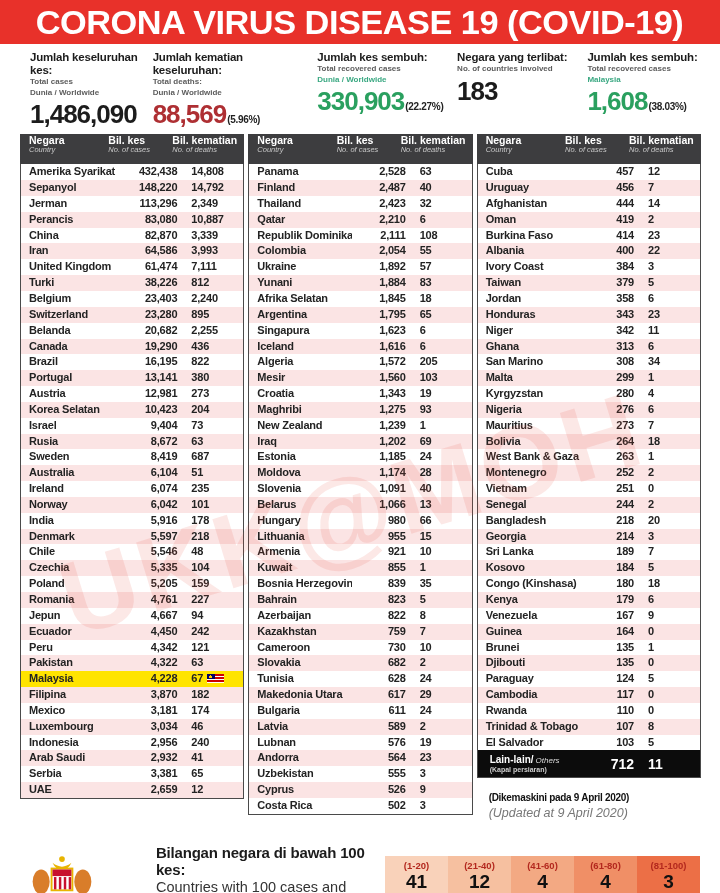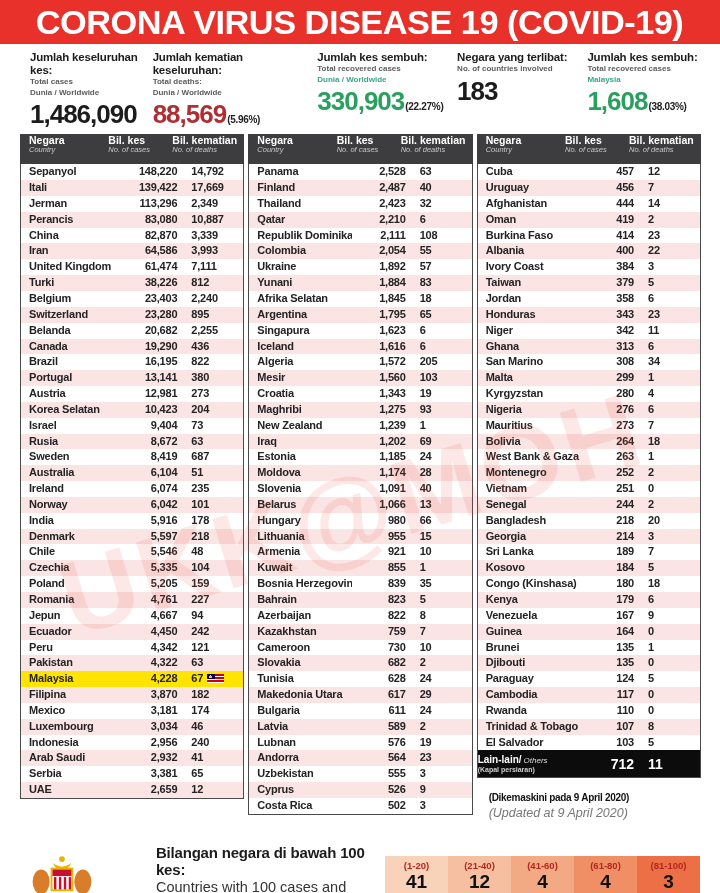--- a/index.html
+++ b/index.html
@@ -35,21 +35,21 @@
   .trow:nth-child(even){background:#fbe4e4;}
   .trow.hl{background:#ffe400;}
   .c-name{flex:1;padding-left:8px;white-space:nowrap;overflow:hidden;min-width:0;}
   .c-cases{width:54px;text-align:right;flex:none;}
   .c-deaths{width:66px;text-align:left;padding-left:14px;box-sizing:border-box;flex:none;white-space:nowrap;}
   .flag{display:inline-block;width:17px;height:9px;margin-left:4px;vertical-align:-1px;position:relative;
         background:repeating-linear-gradient(180deg,#cc0001 0 1.6px,#ffffff 1.6px 3.2px);}
   .flag::after{content:"";position:absolute;left:0;top:0;width:8px;height:5px;
         background:radial-gradient(circle at 45% 55%, #ffcc00 0 1.4px, #010066 1.5px);}
   .others-row{display:flex;align-items:center;background:#0c0c0c;color:#fff;height:27px;}
-  .o-label{flex:1;padding-left:0;line-height:1.05;min-width:0;}
+  .o-label{flex:1;padding-left:12px;line-height:1.05;min-width:0;}
   .o-main{font-size:10px;font-weight:800;display:block;white-space:nowrap;}
   .o-others{font-size:8px;font-style:italic;font-weight:400;color:#ddd;margin-left:2px;}
   .o-sub{font-size:7px;display:block;color:#cfcfcf;font-weight:700;}
   .o-cases{width:54px;text-align:right;font-size:14px;font-weight:800;flex:none;}
   .o-deaths{width:66px;padding-left:14px;font-size:14px;font-weight:800;box-sizing:border-box;flex:none;}
   .updated{margin-top:14px;padding-left:12px;}
   .u1{font-size:10px;font-weight:800;color:#111;letter-spacing:-0.3px;}
   .u2{font-size:12.5px;font-style:italic;color:#777;margin-top:3px;}
   
   .footer{display:flex;align-items:center;margin:24px 18px 0 26px;position:relative;z-index:2;}
@@ -118,28 +118,28 @@
           <span class="h-sub">No. of cases</span>
         </div>
       <div class="h-deaths">
           <span class="h-main">Bil. kematian</span>
           <span class="h-sub">No. of deaths</span>
         </div>
     </div>
     <div class="tbox">
         <div class="col-body">
           <div class="trow">
+            <span class="c-name">Amerika Syarikat</span>
+            <span class="c-cases">432,438</span>
+            <span class="c-deaths">14,808</span>
+          </div>
+          <div class="trow">
             <span class="c-name">Sepanyol</span>
             <span class="c-cases">148,220</span>
             <span class="c-deaths">14,792</span>
-          </div>
-          <div class="trow">
-            <span class="c-name">Itali</span>
-            <span class="c-cases">139,422</span>
-            <span class="c-deaths">17,669</span>
           </div>
           <div class="trow">
             <span class="c-name">Jerman</span>
             <span class="c-cases">113,296</span>
             <span class="c-deaths">2,349</span>
           </div>
           <div class="trow">
             <span class="c-name">Perancis</span>
             <span class="c-cases">83,080</span>
             <span class="c-deaths">10,887</span>

